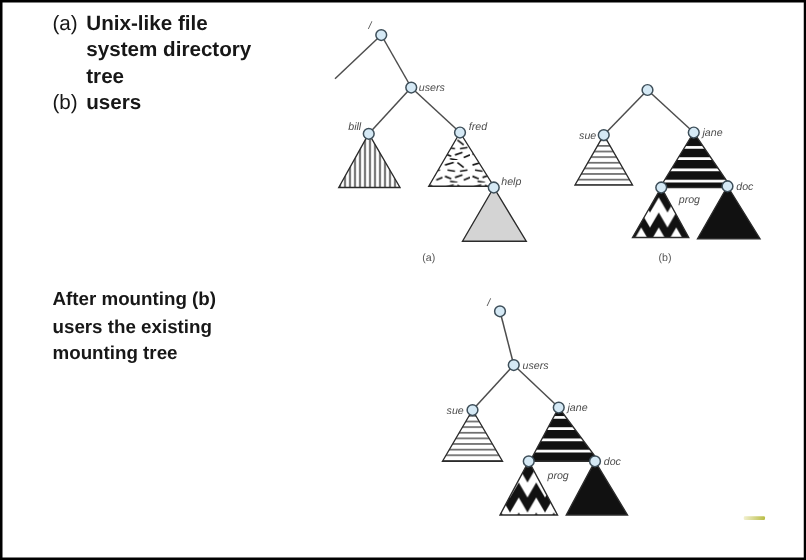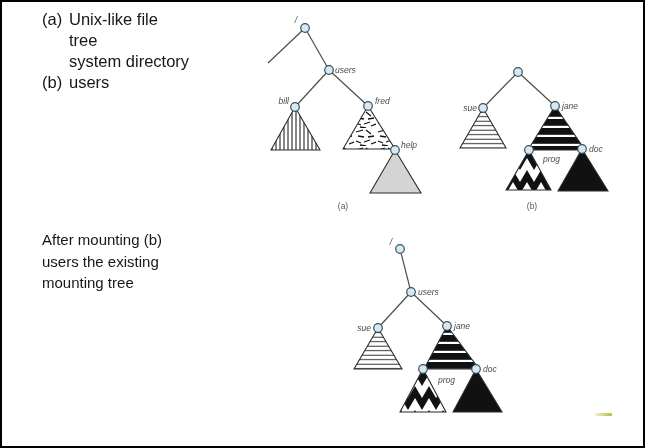--- a/index.html
+++ b/index.html
@@ -6,21 +6,21 @@
   #slide{
     position:relative;width:645px;height:448px;box-sizing:border-box;
     border:2px solid #000;background:#fff;overflow:hidden;
     font-family:"Liberation Sans",sans-serif;color:#171717;
   }
   .caption{position:absolute;left:40px;}
   #caption-top{top:7px;}
   #caption-bottom{top:227px;font-size:15px;line-height:21.5px;}
   .cap-item{display:flex;font-size:16.5px;line-height:21px;}
   .cap-marker{flex:0 0 27px;}
-  .cap-line{display:block;}
+  .cap-line{display:block;font-weight:bold;}
   svg{position:absolute;overflow:visible;}
   #svg-tree-a{left:252px;top:8px;}
   #svg-tree-b{left:445px;top:55px;}
   #svg-tree-m{left:340px;top:235px;}
   .edge{stroke:#4d4d4d;stroke-width:1.2;fill:none;}
   .tri{stroke:#2b2b2b;stroke-width:1.1;}
   .tri-under{stroke:#ffffff;stroke-width:4;fill:none;}
   .node{fill:#d5e9f5;stroke:#3d4e59;stroke-width:1.2;}
   .nlabel{font:italic 8.5px "Liberation Sans",sans-serif;fill:#4c4c4c;}
   .flabel{font:8.5px "Liberation Sans",sans-serif;fill:#555;}
@@ -64,22 +64,22 @@
         </g>
       </pattern>
     </defs>
   </svg>
 
   <div id="caption-top" class="caption">
     <div class="cap-item">
       <span class="cap-marker">(a)</span>
       <span class="cap-body">
         <span class="cap-line">Unix-like file</span>
+        <span class="cap-line">system directory</span>
         <span class="cap-line">tree</span>
-        <span class="cap-line">system directory</span>
       </span>
     </div>
     <div class="cap-item">
       <span class="cap-marker">(b)</span>
       <span class="cap-body">
         <span class="cap-line">users</span>
       </span>
     </div>
   </div>
 

